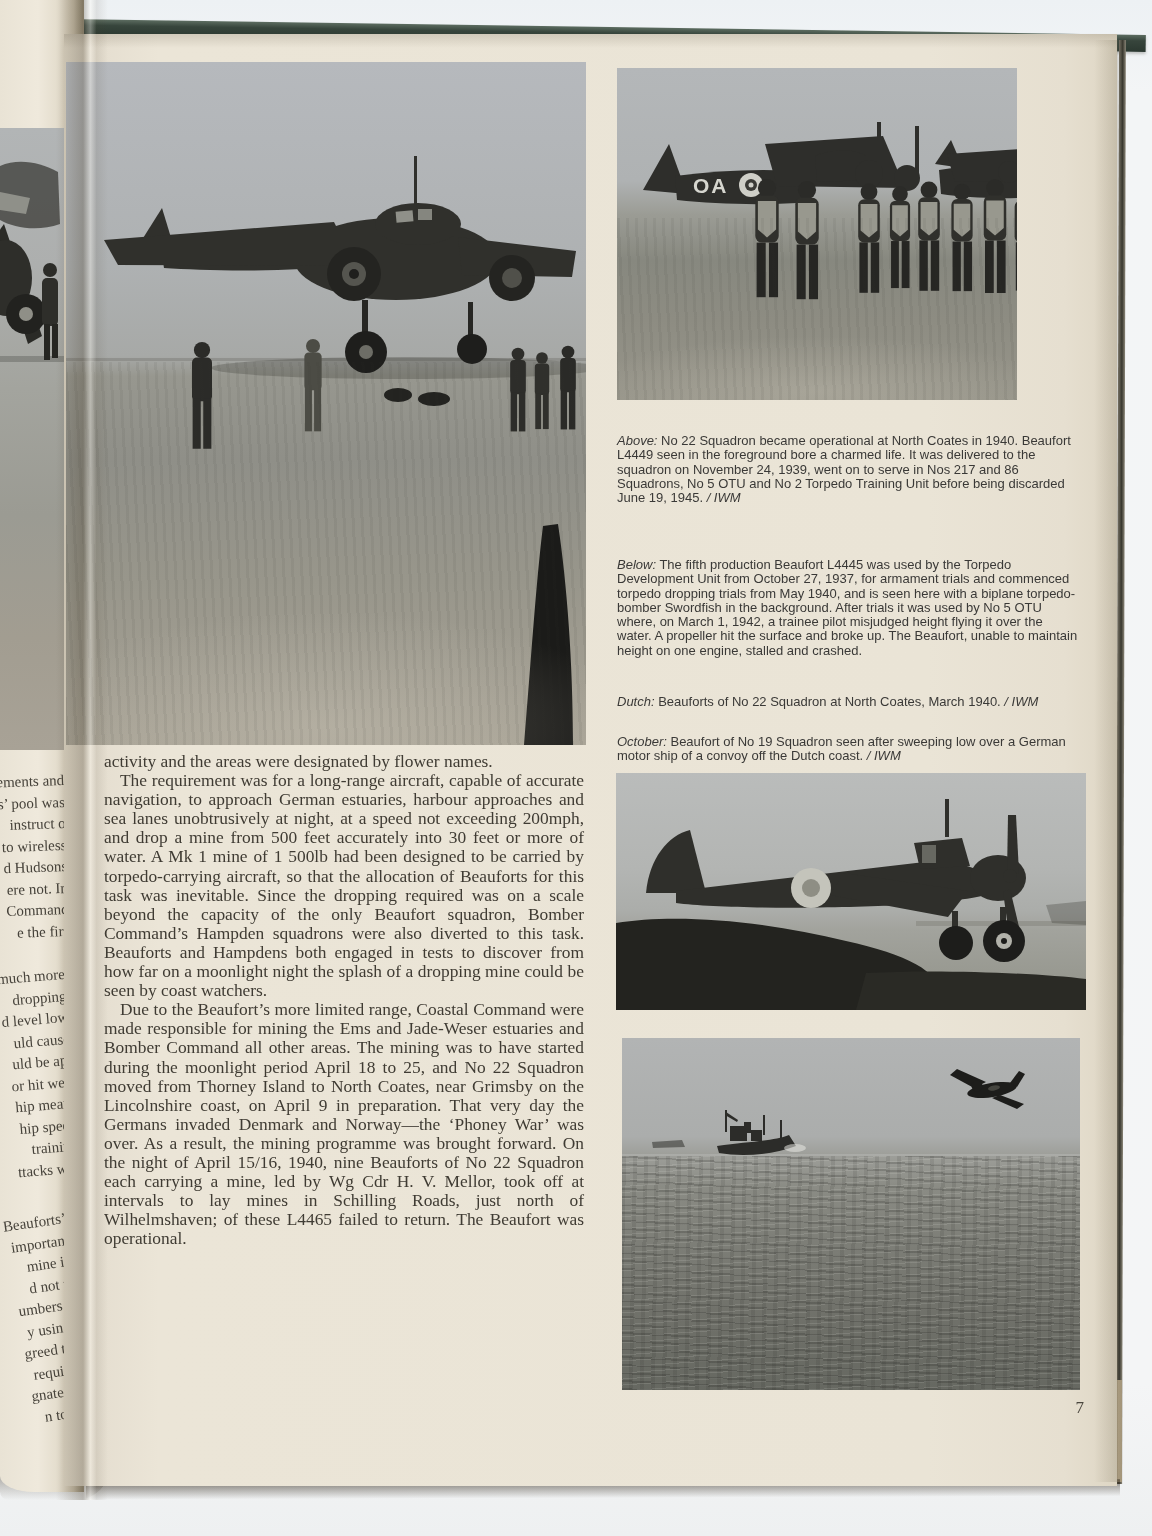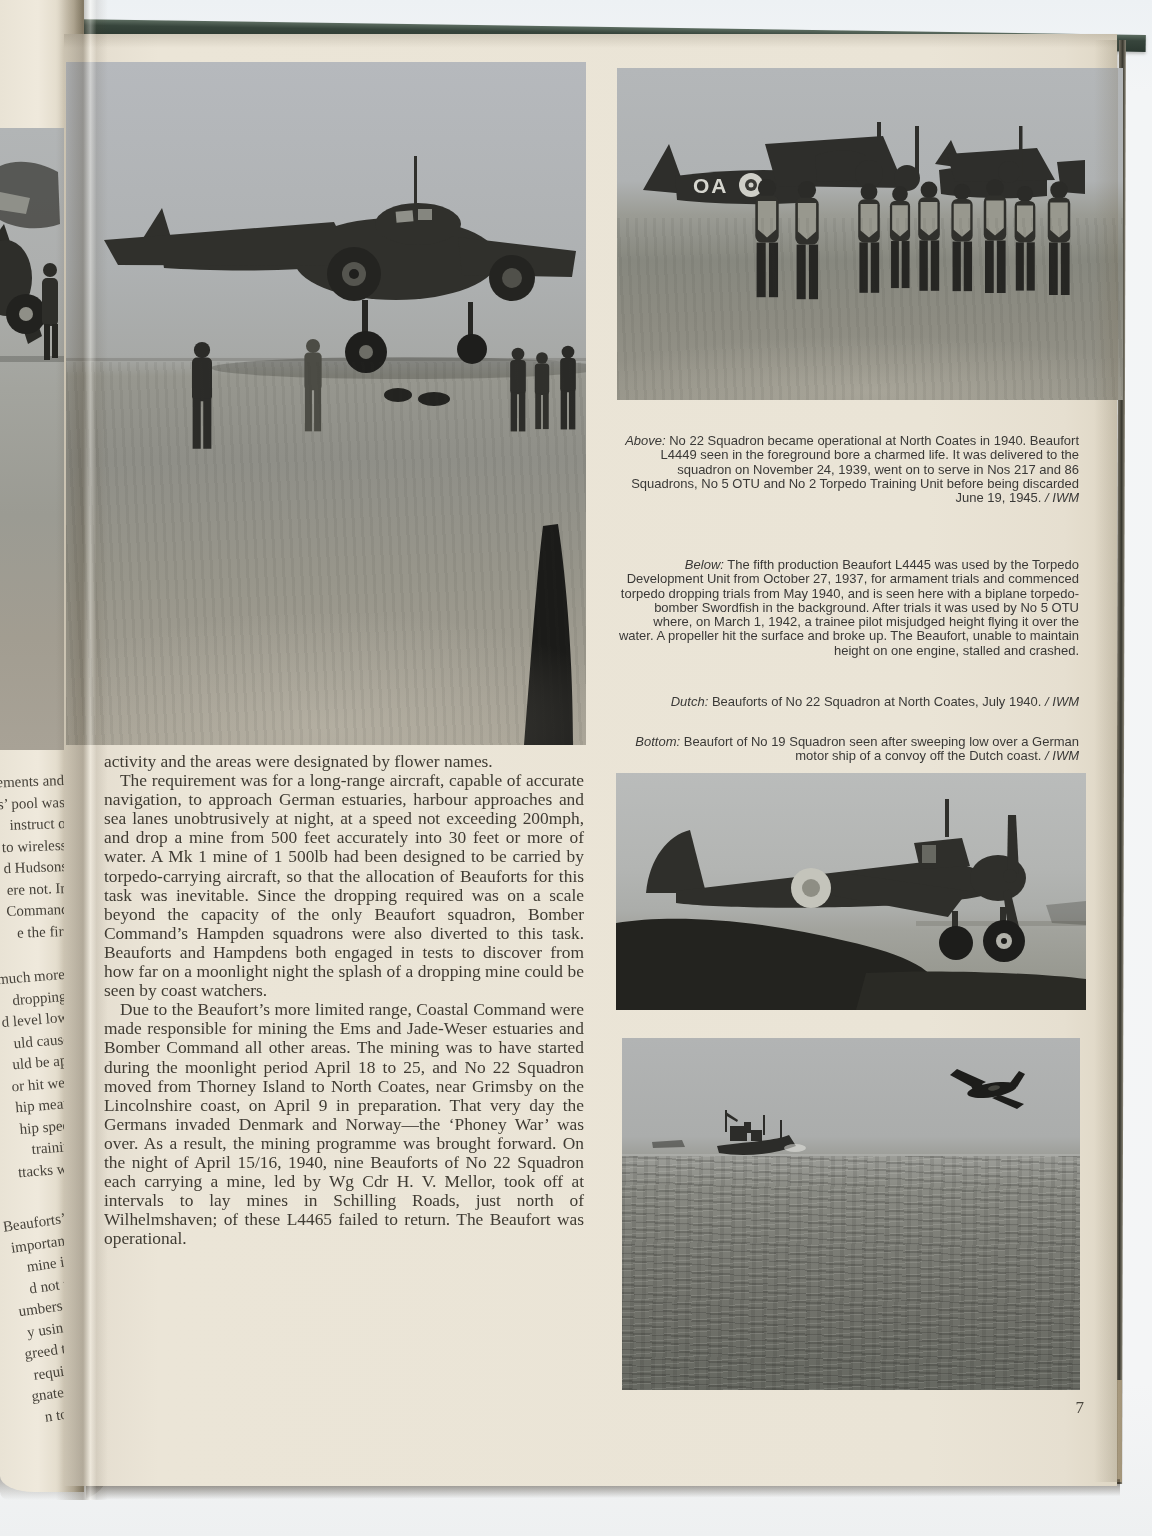--- a/index.html
+++ b/index.html
@@ -37,37 +37,37 @@
   
   .page{position:absolute;left:64px;top:34px;width:1053px;height:1452px;
     background:linear-gradient(90deg,#d9d1c0 0%,#e5ded0 3%,#ebe5d7 9%,#eae4d6 82%,#e6dfd0 95%,#ded6c4 100%);}
   .page::before{content:"";position:absolute;left:0;top:0;width:100%;height:14px;
     background:linear-gradient(180deg,rgba(90,80,60,.18),rgba(90,80,60,0));}
 
   .photo{position:absolute;overflow:hidden;}
   .photo svg{position:absolute;left:0;top:0;}
   .photo1{left:2px;top:28px;width:520px;height:683px;
     background:linear-gradient(180deg,#b6b9bd 0%,#aeb1b2 30%,#a7a9a7 43%,#97978f 46%,#8f8f88 58%,#98968b 76%,#a29e92 92%,#a8a396 100%);}
-  .photo2{left:553px;top:34px;width:506px;height:332px;
+  .photo2{left:553px;top:34px;width:400px;height:332px;
     background:linear-gradient(180deg,#b4b7b9 0%,#afb2b3 34%,#9b9c95 44%,#87887f 58%,#8d8c82 76%,#97958a 100%);}
   .photo3{left:552px;top:739px;width:470px;height:237px;
     background:linear-gradient(180deg,#babcbb 0%,#b3b5b3 40%,#abadaa 58%,#a2a39d 66%,#909187 100%);}
   .photo4{left:558px;top:1004px;width:458px;height:352px;
     background:linear-gradient(180deg,#b2b4b4 0%,#abadac 28%,#9e9f9a 33%,#8b8c85 42%,#7d7e77 58%,#70716a 78%,#666861 100%);}
   .grass-tex{position:absolute;left:0;right:0;bottom:0;
     background-image:repeating-linear-gradient(87deg,rgba(50,50,44,.07) 0 3px,rgba(255,255,255,0) 3px 9px),
       radial-gradient(ellipse 60% 30% at 50% 95%,rgba(214,208,193,.28),rgba(214,208,193,0));}
   .sea-tex{position:absolute;left:0;right:0;bottom:0;top:118px;
     background-image:repeating-linear-gradient(176deg,rgba(238,238,232,.12) 0 1px,rgba(0,0,0,0) 1px 6px),
       repeating-linear-gradient(3deg,rgba(22,22,19,.18) 0 2px,rgba(0,0,0,0) 2px 8px),
       repeating-linear-gradient(91deg,rgba(30,30,27,.10) 0 4px,rgba(0,0,0,0) 4px 11px);}
 
   
   .caption{position:absolute;left:553px;width:462px;color:#3a3937;
-    font:13px/14.3px "Liberation Sans",sans-serif;text-align:right;margin-top:20px;}
+    font:13px/14.3px "Liberation Sans",sans-serif;text-align:left;margin-top:20px;}
   .cap-above{top:380px;} .cap-below{top:504px;} .cap-left{top:641px;} .cap-bottom{top:681px;}
   .cap-label,.cap-credit{font-style:italic;}
 
   
   .body-col{position:absolute;left:40px;top:718px;width:480px;color:#3f3b33;
     font:17.4px/19.1px "Liberation Serif",serif;text-align:justify;}
   .body-col p{margin:0;}
   .body-col p.ind{text-indent:16px;}
 
   .page-number{position:absolute;left:986px;top:1364px;width:34px;text-align:right;
@@ -234,23 +234,23 @@
         <use href="#crew" transform="translate(408,126) scale(1.15)"></use>
         <use href="#crew" transform="translate(442,122) scale(1.25)"></use>
       </svg>
       <div class="grass-tex" style="top:150px;"></div>
     </div>
 
     <p class="caption cap-above"><span class="cap-label">Above:</span><span> No 22 Squadron became operational at North Coates in 1940. Beaufort L4449 seen in the foreground bore a charmed life. It was delivered to the squadron on November 24, 1939, went on to serve in Nos 217 and 86 Squadrons, No 5 OTU and No 2 Torpedo Training Unit before being discarded June 19, 1945. </span><span class="cap-credit">/ IWM</span></p>
 
     <p class="caption cap-below"><span class="cap-label">Below:</span><span> The fifth production Beaufort L4445 was used by the Torpedo Development Unit from October 27, 1937, for armament trials and commenced torpedo dropping trials from May 1940, and is seen here with a biplane torpedo-bomber Swordfish in the background. After trials it was used by No 5 OTU where, on March 1, 1942, a trainee pilot misjudged height flying it over the water. A propeller hit the surface and broke up. The Beaufort, unable to maintain height on one engine, stalled and crashed.</span></p>
 
-    <p class="caption cap-left"><span class="cap-label">Dutch:</span><span> Beauforts of No 22 Squadron at North Coates, July 1940. </span><span class="cap-credit">/ IWM</span></p>
-
-    <p class="caption cap-bottom"><span class="cap-label">Bottom:</span><span> Beaufort of No 19 Squadron seen after sweeping low over a German motor ship of a convoy off the Dutch coast. </span><span class="cap-credit">/ IWM</span></p>
+    <p class="caption cap-left"><span class="cap-label">Dutch:</span><span> Beauforts of No 22 Squadron at North Coates, March 1940. </span><span class="cap-credit">/ IWM</span></p>
+
+    <p class="caption cap-bottom"><span class="cap-label">October:</span><span> Beaufort of No 19 Squadron seen after sweeping low over a German motor ship of a convoy off the Dutch coast. </span><span class="cap-credit">/ IWM</span></p>
 
     <div class="body-col">
       <p>activity and the areas were designated by flower names.</p>
       <p class="ind">The requirement was for a long-range aircraft, capable of accurate navigation, to approach German estuaries, harbour approaches and sea lanes unobtrusively at night, at a speed not exceeding 200mph, and drop a mine from 500 feet accurately into 30 feet or more of water. A Mk 1 mine of 1 500lb had been designed to be carried by torpedo-carrying aircraft, so that the allocation of Beauforts for this task was inevitable. Since the dropping required was on a scale beyond the capacity of the only Beaufort squadron, Bomber Command’s Hampden squadrons were also diverted to this task. Beauforts and Hampdens both engaged in tests to discover from how far on a moonlight night the splash of a dropping mine could be seen by coast watchers.</p>
       <p class="ind">Due to the Beaufort’s more limited range, Coastal Command were made responsible for mining the Ems and Jade-Weser estuaries and Bomber Command all other areas. The mining was to have started during the moonlight period April 18 to 25, and No 22 Squadron moved from Thorney Island to North Coates, near Grimsby on the Lincolnshire coast, on April 9 in preparation. That very day the Germans invaded Denmark and Norway—the ‘Phoney War’ was over. As a result, the mining programme was brought forward. On the night of April 15/16, 1940, nine Beauforts of No 22 Squadron each carrying a mine, led by Wg Cdr H. V. Mellor, took off at intervals to lay mines in Schilling Roads, just north of Wilhelmshaven; of these L4465 failed to return. The Beaufort was operational.</p>
     </div>
 
     <div class="photo photo3" aria-label="Beaufort L4445 parked beside the water">
       <svg width="470" height="237" viewBox="0 0 470 237">
         <rect x="300" y="148" width="170" height="5" fill="rgba(130,130,122,.5)"></rect>

